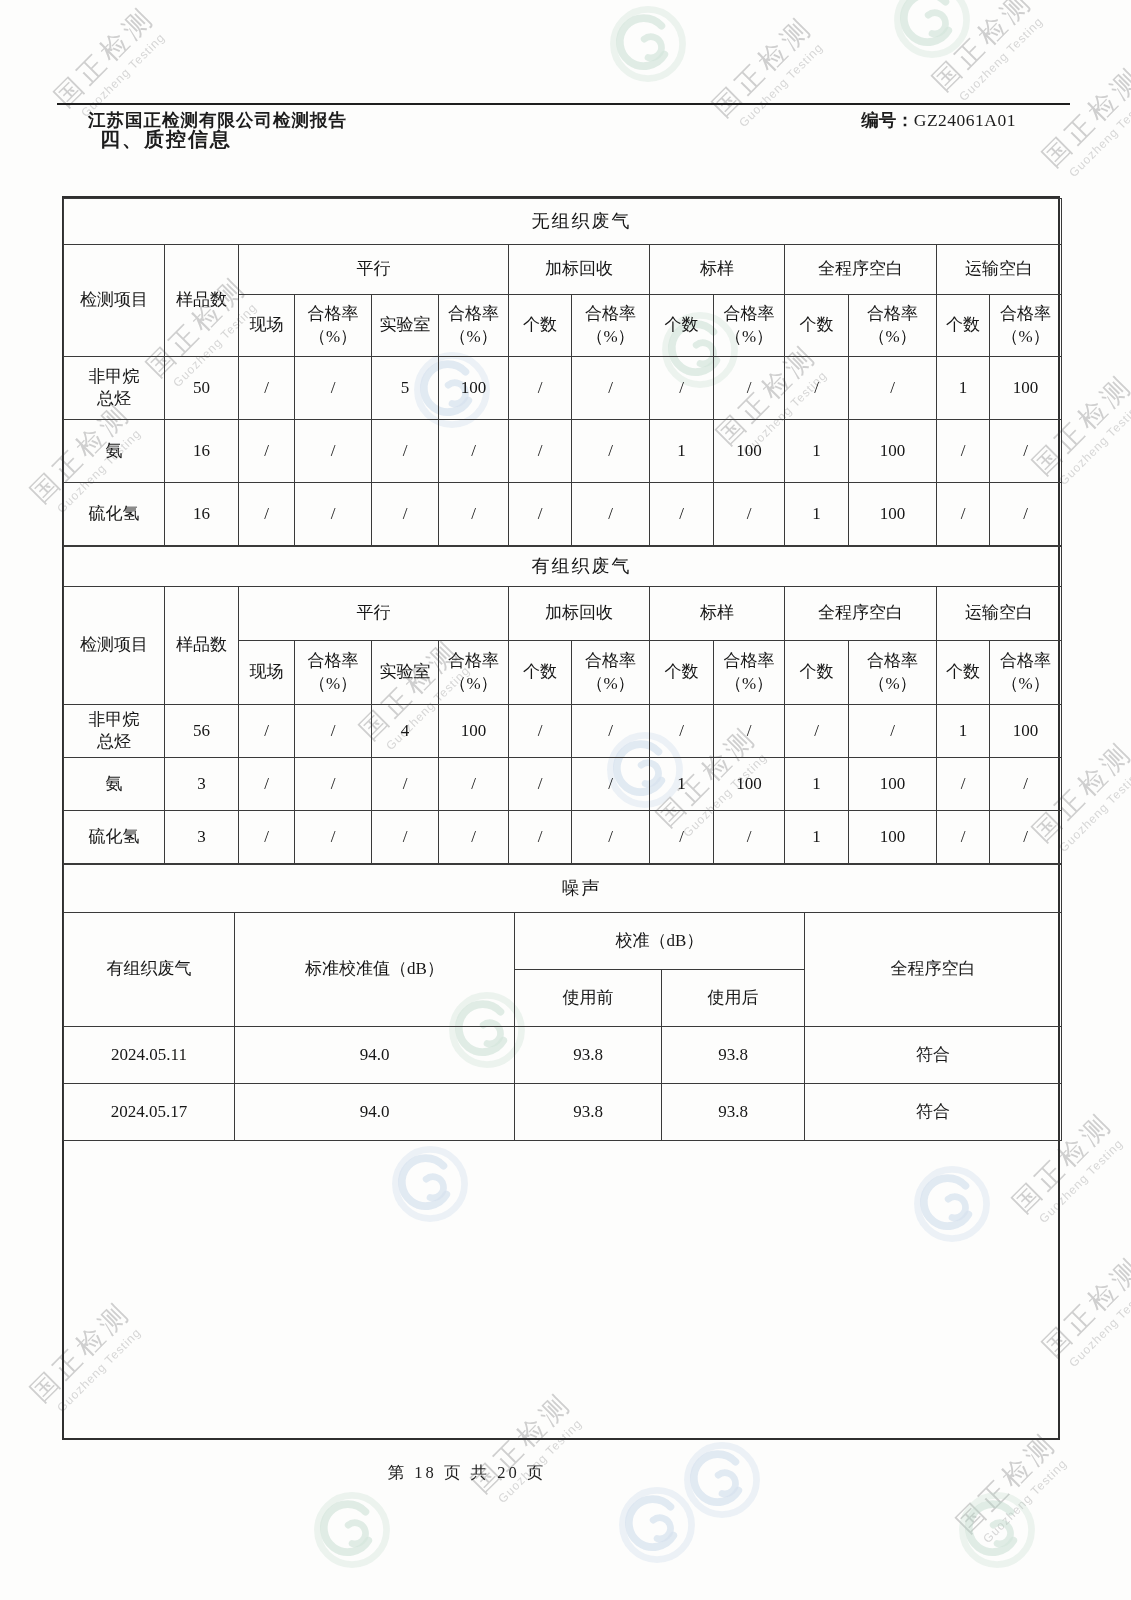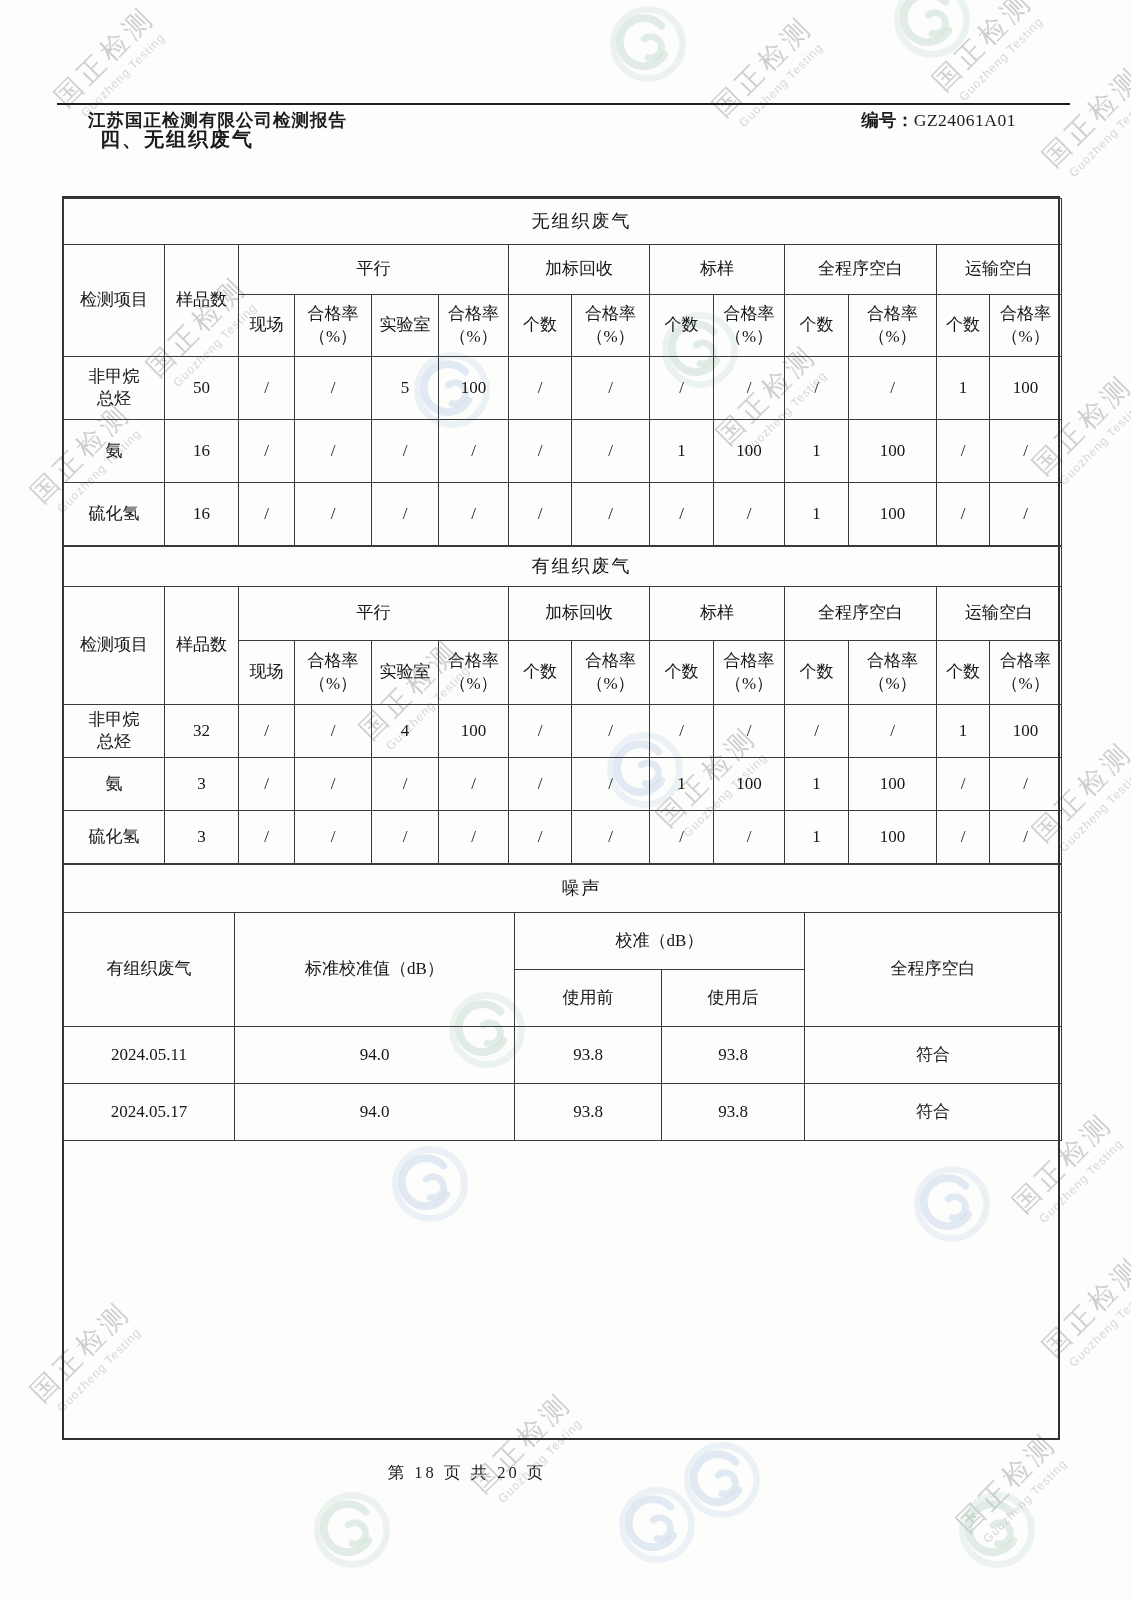--- a/index.html
+++ b/index.html
@@ -208,21 +208,21 @@
   <div class="sheet">
 
     <div class="doc-header">
       <span class="doc-title">江苏国正检测有限公司检测报告</span>
       <span class="doc-no">
         <span class="lbl">编号：</span><span class="num">GZ24061A01</span>
       </span>
     </div>
     <div class="head-rule"></div>
 
-    <div class="sec-heading">四、无组织废气</div>
+    <div class="sec-heading">四、质控信息</div>
 
     <div class="tablebox">
 
       <table class="qc tA">
         <colgroup>
           <col style="width:101px">
             <col style="width:74px">
             <col style="width:56px">
             <col style="width:77px">
           <col style="width:67px">
@@ -371,21 +371,21 @@
 （%）</th>
             <th>个数</th>
             <th class="two">合格率
 （%）</th>
           </tr>
         </thead>
         <tbody id="gasB-body">
             <tr>
               <td class="item-cell">非甲烷
 总烃</td>
-              <td>32</td>
+              <td>56</td>
               <td>/</td>
               <td>/</td>
               <td>4</td>
               <td>100</td>
               <td>/</td>
               <td>/</td>
               <td>/</td>
               <td>/</td>
               <td>/</td>
               <td>/</td>

